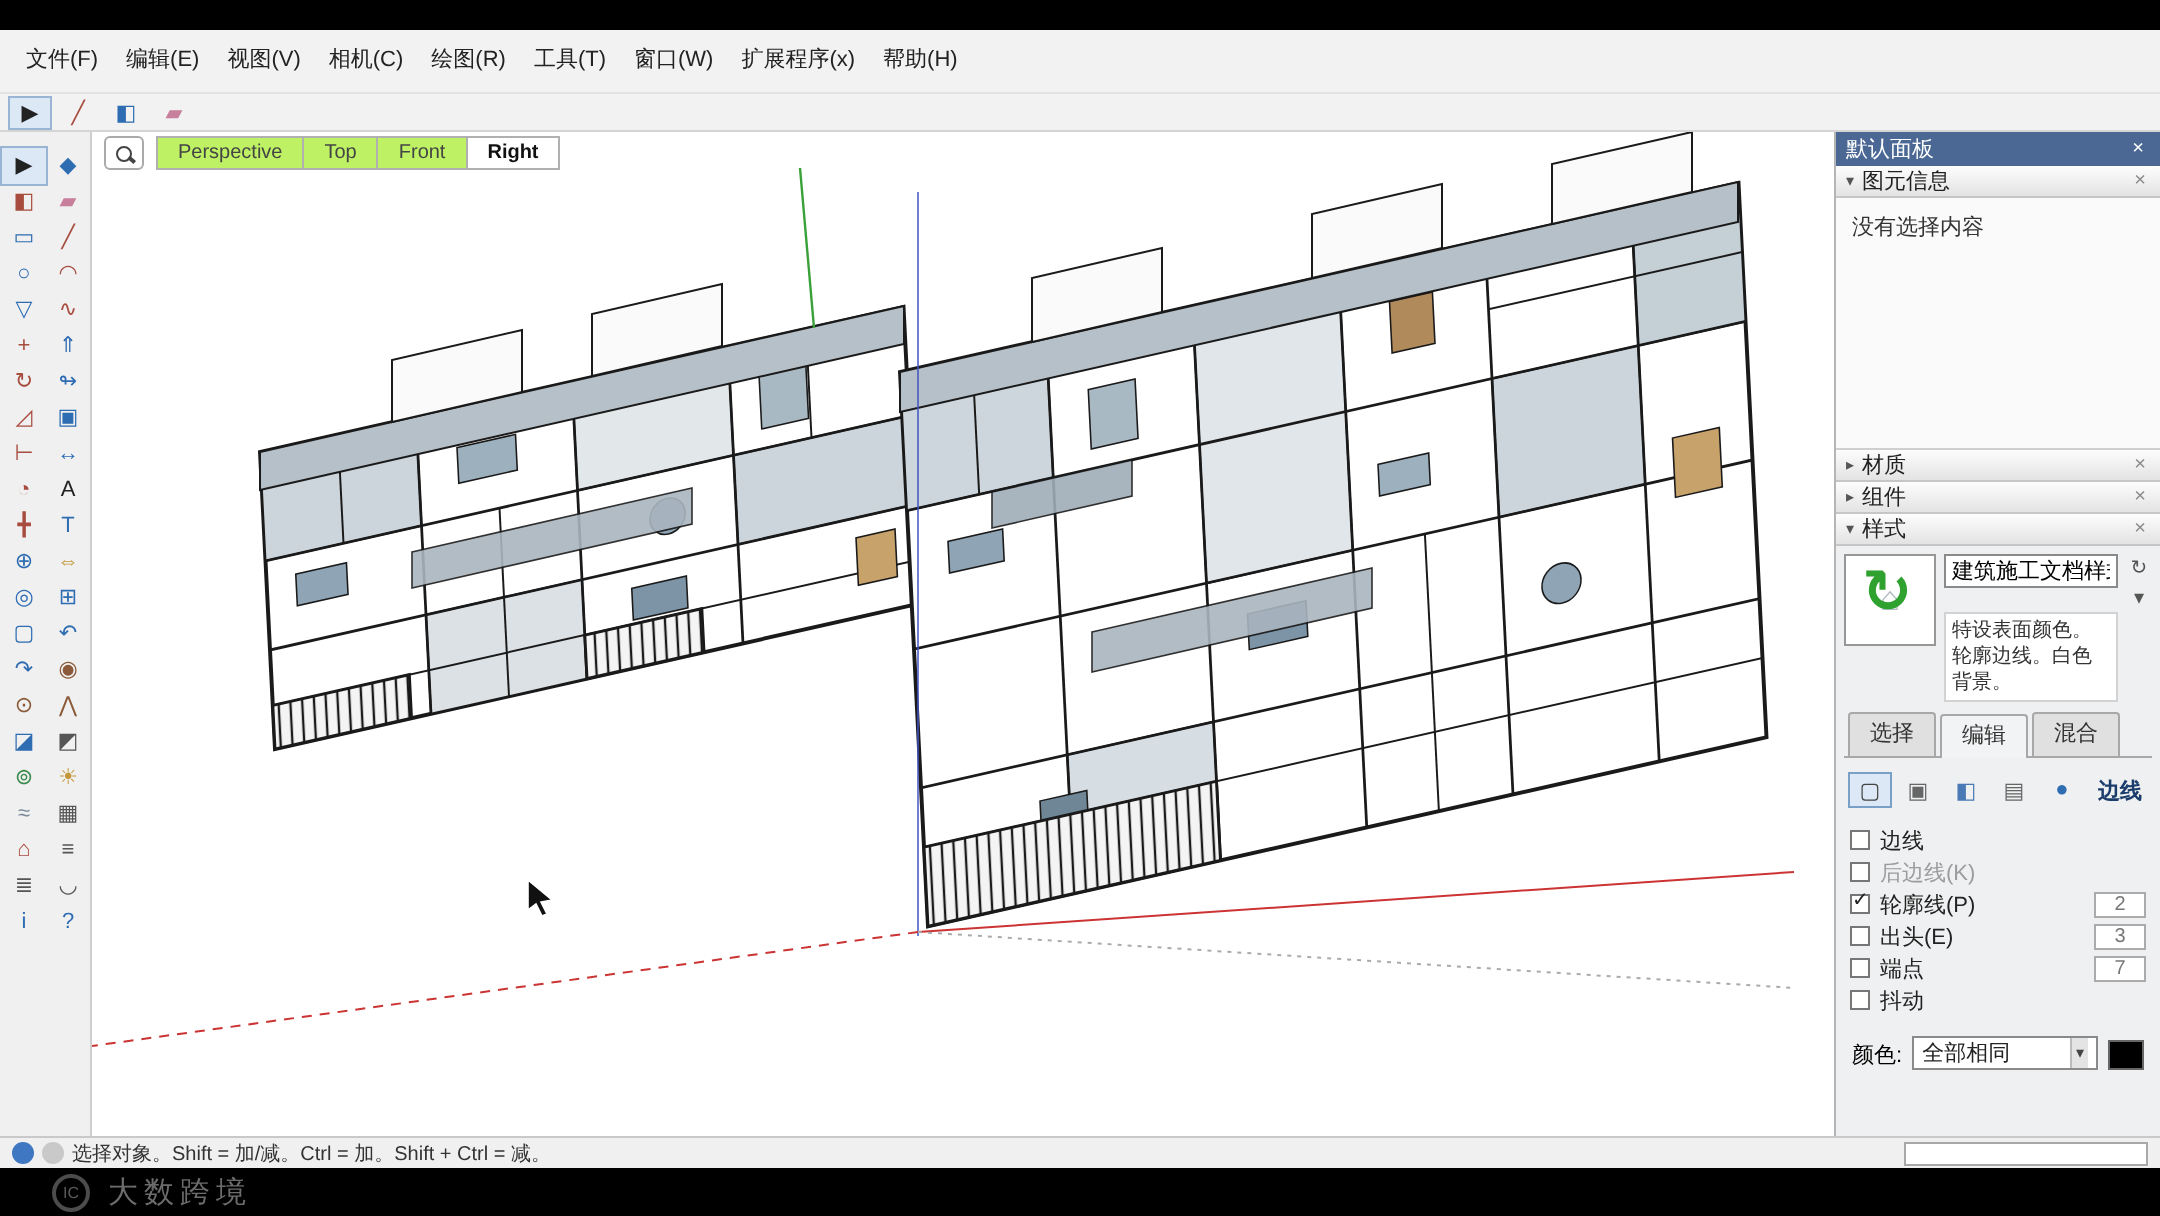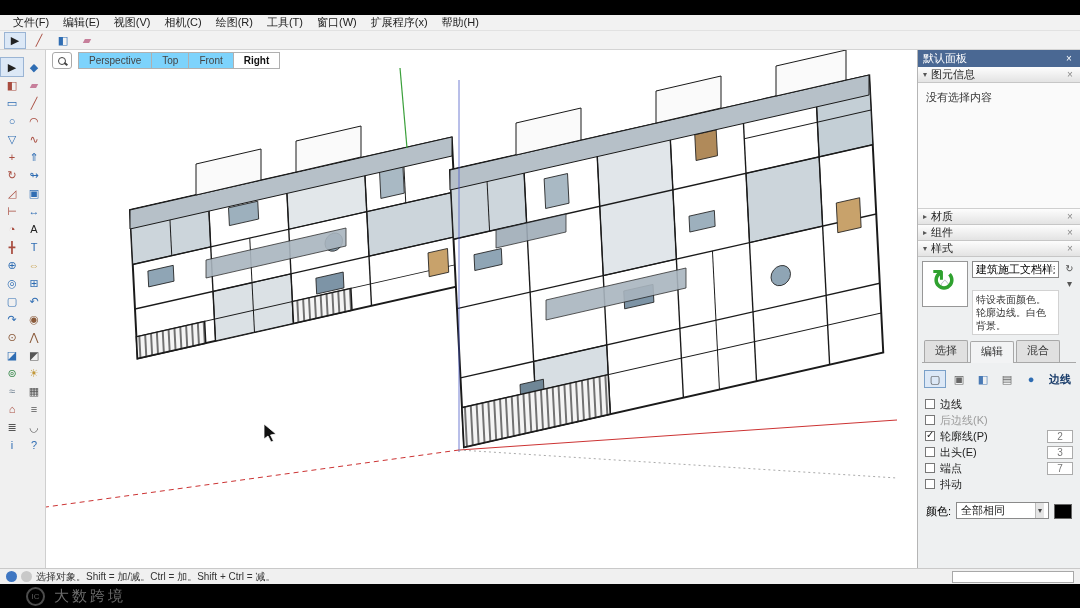--- a/index.html
+++ b/index.html
@@ -3,21 +3,21 @@
 <meta charset="utf-8">
 <style>
   *{margin:0;padding:0;box-sizing:border-box}
   html,body{width:1080px;height:608px;background:#000;overflow:hidden;
     font-family:"Liberation Sans","DejaVu Sans",sans-serif}
   .screen{position:relative;width:1080px;height:608px;background:#000}
   .letterbox-top{position:absolute;left:0;top:0;width:1080px;height:15px;background:#000}
   .app{position:absolute;left:0;top:15px;width:1080px;height:569px;background:#f0f0f0;display:flex;flex-direction:column}
 
   
-  .menubar{height:16px;background:#f2f2f2;border-bottom:1px solid #e2e2e2;display:flex;align-items:center;padding-left:6px;font-size:11px;color:#222}
+  .menubar{height:32px;background:#f2f2f2;border-bottom:1px solid #e2e2e2;display:flex;align-items:center;padding-left:6px;font-size:11px;color:#222}
   .menu-item{padding:0 7px;line-height:15px;cursor:default}
 
   
   .toolbar{height:19px;background:#f2f2f2;border-bottom:1px solid #d4d4d4;display:flex;align-items:center;padding-left:4px;gap:2px}
   .tb-tool{width:22px;height:17px;display:flex;align-items:center;justify-content:center;font-size:11px;color:var(--c,#333)}
   .tb-tool.active{background:#dce8f6;border:1px solid #9ab4d4}
 
   
   .main{flex:1;display:flex;height:518px;overflow:hidden}
 
@@ -26,21 +26,21 @@
   .tool{width:22px;height:18px;display:flex;align-items:center;justify-content:center;font-size:11px;line-height:1;color:var(--c,#444)}
   .tool.active{background:#dce8f6;outline:1px solid #9ab4d4}
 
   
   .viewport{position:relative;flex:1;background:#ffffff;overflow:hidden}
   .viewport svg.model{position:absolute;left:0;top:0}
   .scene-tabs{position:absolute;top:2px;left:6px;display:flex;align-items:center;z-index:6}
   .search-btn{width:20px;height:17px;background:#fff;border:1px solid #aaa;border-radius:3px;margin-right:6px;position:relative}
   .search-btn::before{content:"";position:absolute;left:5px;top:4px;width:6px;height:6px;border:1.5px solid #444;border-radius:50%}
   .search-btn::after{content:"";position:absolute;left:11px;top:10px;width:4px;height:1.5px;background:#444;transform:rotate(40deg)}
-  .scene-tab{font-size:10px;padding:2px 10px;background:#7dd3fc;border:1px solid #b0b0b0;color:#444;cursor:default}
+  .scene-tab{font-size:10px;padding:2px 10px;background:#bef264;border:1px solid #b0b0b0;color:#444;cursor:default}
   .scene-tab + .scene-tab{border-left:none}
   .scene-tab.active{background:#ffffff;color:#111;font-weight:bold}
   .cursor{position:absolute;left:218px;top:374px;z-index:7}
 
   
   .right-panel{width:163px;background:#eef0f1;border-left:1px solid #b5b5b5;display:flex;flex-direction:column;font-size:11px;overflow:hidden}
   .panel-title{height:17px;background:#4a6893;color:#fff;display:flex;align-items:center;padding:0 5px;flex:none}
   .panel-close{margin-left:auto;font-size:10px;color:#fff;width:12px;text-align:center}
   .sec-header{height:16px;background:linear-gradient(#fdfdfd,#e3e3e3);border-bottom:1px solid #c6c6c6;display:flex;align-items:center;gap:4px;padding:0 5px;color:#222;flex:none}
   .sec-chevron{font-size:8px;color:#555}

